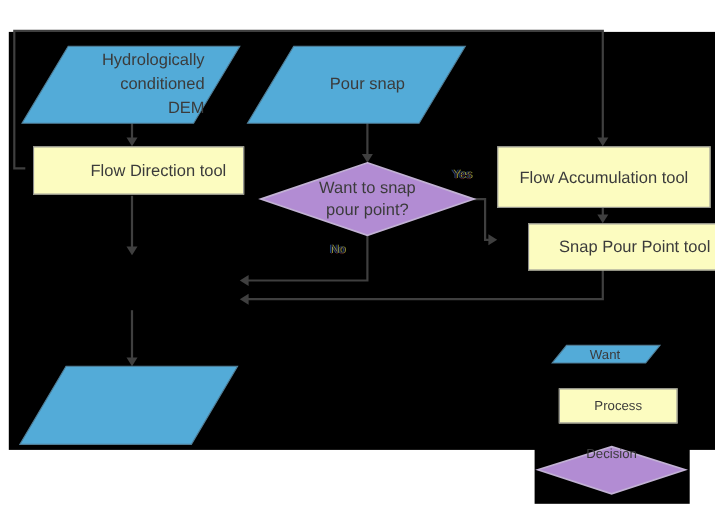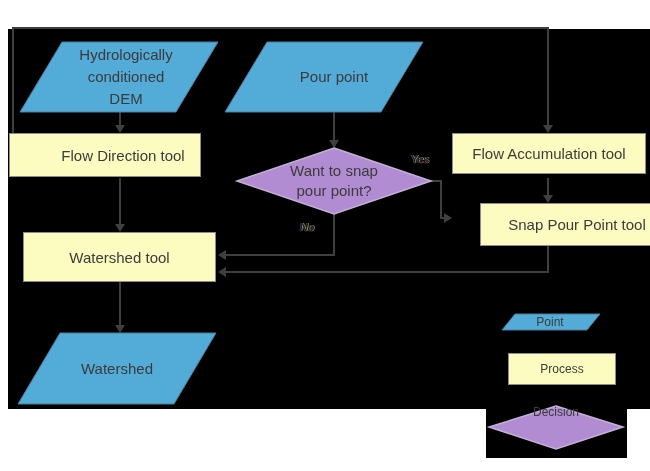--- a/index.html
+++ b/index.html
@@ -24,21 +24,21 @@
     display:flex; align-items:center; justify-content:center;
     font-size:15px; color:#3b3b3b; text-align:center;
   }
   .shape-label {
     position:absolute; z-index:3; font-size:15px; color:#3b3b3b;
     display:flex; align-items:center; justify-content:center;
     text-align:center; white-space:pre-line; line-height:21px;
     pointer-events:none;
   }
   .shape-label.left-align {
-    display:block; text-align:center; line-height:22px;
+    display:block; text-align:right; line-height:22px;
   }
   .legend-label { font-size:12px; line-height:14px; }
   .ghost {
     position:absolute; z-index:3; font-size:11px; color:#181830;
     text-shadow: 1px 0 0 rgba(255,255,80,0.55),
                 -1px 0 0 rgba(60,150,255,0.45),
                  0 1px 0 rgba(255,60,60,0.25);
   }
 </style>
 </head>
@@ -81,42 +81,38 @@
       <polygon points="60,333 216,333 174,404 18,404"></polygon>
       <polygon points="515,314 600,314 587,330 502,330"></polygon>
     </g>
 
     <g fill="#b28cd3" stroke="#c2b2d4" stroke-width="1.5">
       <polygon points="334,148 431,181 334,214 237,181"></polygon>
       <polygon points="556,406 623,427 556,449 489,427"></polygon>
     </g>
   </svg>
 
-  <div class="box" style="left:9px; top:133px; width:192px; height:44px;padding-left:36px;">
+  <div class="box" style="left:30px; top:133px; width:192px; height:44px;padding-left:36px;">
     <span>Flow Direction tool</span>
   </div>
-  <div class="box" style="left:452px; top:133px; width:194px; height:41px;">
+  <div class="box" style="left:452px; top:133px; width:194px; height:56px;">
     <span>Flow Accumulation tool</span>
   </div>
   <div class="box" style="left:480px; top:203px; width:194px; height:43px;">
     <span>Snap Pour Point tool</span>
-  </div>
-  <div class="box" style="left:23px; top:232px; width:193px; height:50px;">
-    <span>Watershed tool</span>
   </div>
   <div class="box legend-label" style="left:508px; top:353px; width:108px; height:32px;">
     <span>Process</span>
   </div>
 
   <div class="shape-label left-align" style="left:66px; top:44px; width:120px; height:68px;">Hydrologically
 conditioned
 DEM</div>
-  <div class="shape-label" style="left:252px; top:42px; width:164px; height:68px;">Pour point</div>
+  <div class="shape-label" style="left:252px; top:42px; width:164px; height:68px;">Pour snap</div>
   <div class="shape-label" style="left:272px; top:147px; width:124px; height:68px; line-height:20px;">Want to snap
 pour point?</div>
-  <div class="shape-label" style="left:55px; top:333px; width:124px; height:70px;">Watershed</div>
-  <div class="shape-label legend-label" style="left:500px; top:313px; width:100px; height:17px;">Point</div>
+  <div class="shape-label legend-label" style="left:500px; top:313px; width:100px; height:17px;">Want</div>
   <div class="shape-label legend-label" style="left:489px; top:390px; width:134px; height:43px;">Decision</div>
 
   <div class="ghost" style="left:411px; top:153px;">Yes</div>
-  <div class="ghost" style="left:300px; top:221px;font-style:italic;">No</div>
+  <div class="ghost" style="left:300px; top:221px;">No</div>
 
 </div>
 
 </body></html>

